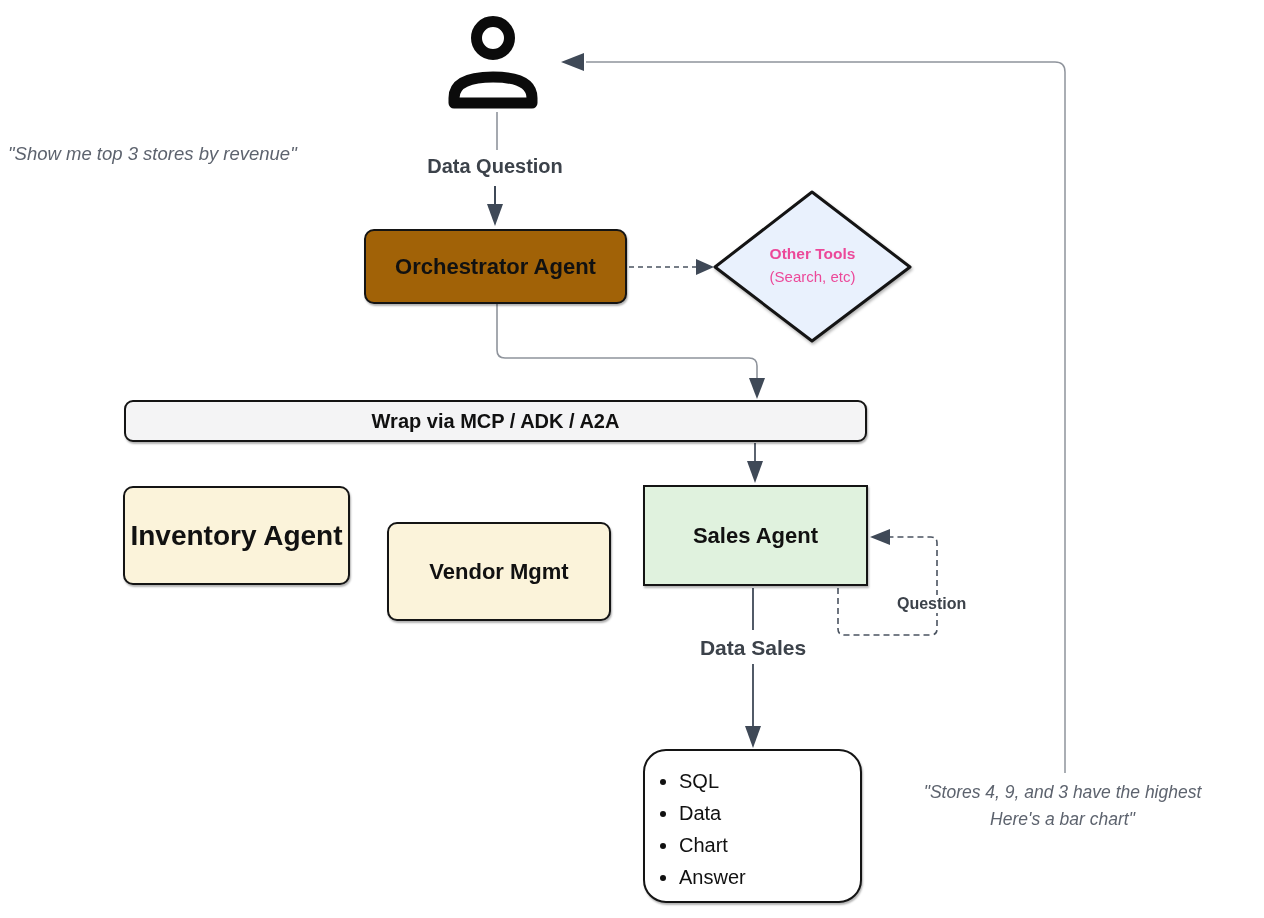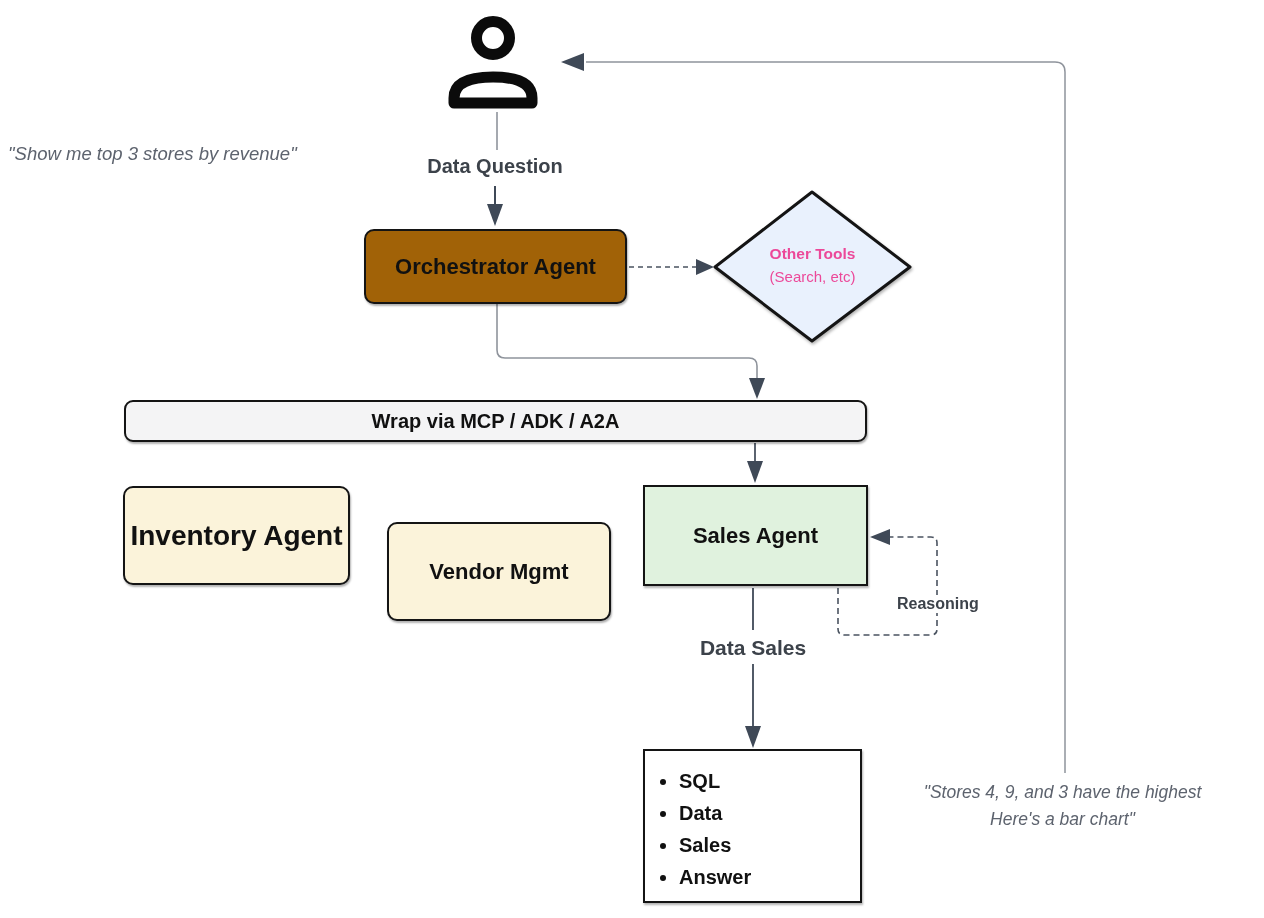--- a/index.html
+++ b/index.html
@@ -10,22 +10,22 @@
   .person-wrap{position:absolute;left:446px;top:10px;width:100px;height:104px;}
 
   .node{position:absolute;display:flex;align-items:center;justify-content:center;
         border:2.5px solid #141414;color:#111111;font-weight:bold;
         box-shadow:1px 2px 2px rgba(0,0,0,0.30);box-sizing:border-box;}
   .orchestrator{left:364px;top:229px;width:263px;height:75px;border-radius:10px;font-size:22px;}
   .wrapbar{left:124px;top:400px;width:743px;height:42px;border-radius:9px;font-size:20px;}
   .inventory{left:123px;top:486px;width:227px;height:99px;border-radius:10px;font-size:28px;}
   .vendor{left:387px;top:486px;width:224px;height:99px;border-radius:10px;font-size:22px;margin-top:36px;}
   .sales{left:643px;top:485px;width:225px;height:101px;border-radius:0;font-size:22px;}
-  .output{left:643px;top:749px;width:219px;height:154px;border-radius:0;
-          background:#ffffff;display:block;font-weight:bold;}
+  .output{left:643px;top:749px;width:219px;height:154px;border-radius:23px;
+          background:#ffffff;display:block;font-weight:normal;}
   .output ul{margin:14px 0 0 0;padding:0 0 0 34px;}
   .output li{font-size:20px;line-height:32px;color:#111111;}
 
   .diamond-text{position:absolute;left:715px;top:243px;width:195px;text-align:center;
                 color:#ec4899;pointer-events:none;}
   .dt-title{font-weight:bold;font-size:15.5px;line-height:22px;}
   .dt-sub{font-size:15px;line-height:23px;}
 
   .flow-label{position:absolute;color:#3c424a;font-weight:bold;text-align:center;}
   .dq{left:395px;top:155px;width:200px;font-size:20px;}
@@ -80,37 +80,37 @@
   </div>
 
   <div class="quote quote-left">"Show me top 3 stores by revenue"</div>
   <div class="quote quote-right">
     <div>"Stores 4, 9, and 3 have the highest</div>
     <div>Here's a bar chart"</div>
   </div>
 
   <div class="flow-label dq">Data Question</div>
   <div class="flow-label da">Data Sales</div>
-  <div class="flow-label reasoning">Reasoning</div>
+  <div class="flow-label reasoning">Question</div>
 
   <div class="node orchestrator" style="background: #a16207;">Orchestrator Agent</div>
 
   <div class="diamond-text">
     <div class="dt-title">Other Tools</div>
     <div class="dt-sub">(Search, etc)</div>
   </div>
 
   <div class="node wrapbar" style="background: rgb(244, 244, 245);">Wrap via MCP / ADK / A2A</div>
 
   <div class="node inventory" style="background: rgb(251, 243, 218);">Inventory Agent</div>
   <div class="node vendor" style="background: rgb(251, 243, 218);">Vendor Mgmt</div>
   <div class="node sales" style="background: rgb(224, 242, 222);">Sales Agent</div>
 
   <div class="node output" style="background: rgb(255, 255, 255);">
     <ul>
         <li>SQL</li>
         <li>Data</li>
-        <li>Sales</li>
+        <li>Chart</li>
         <li>Answer</li>
       </ul>
   </div>
 
 </div>
 
 </body></html>

